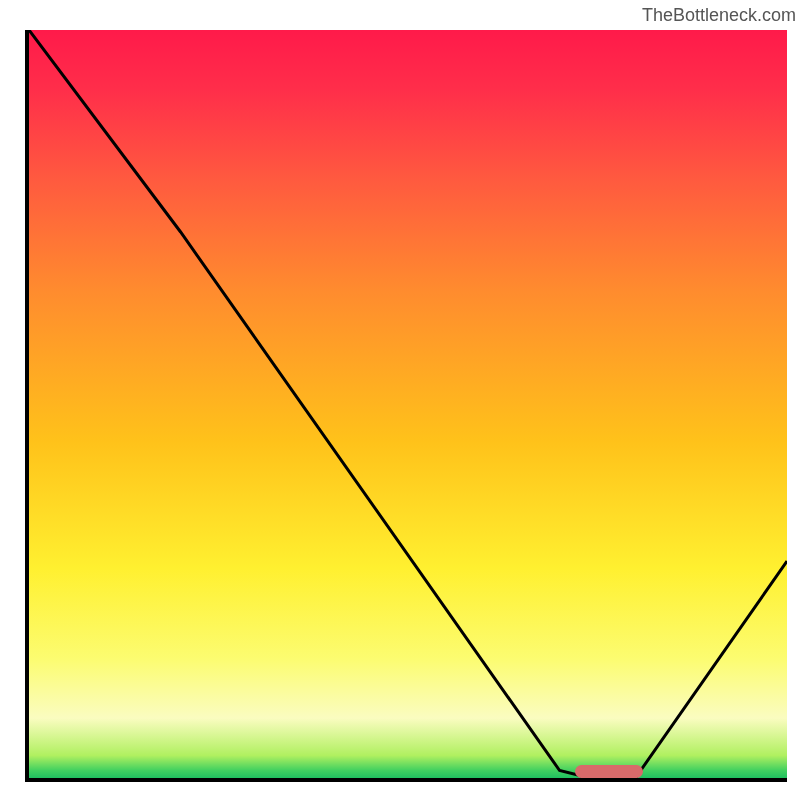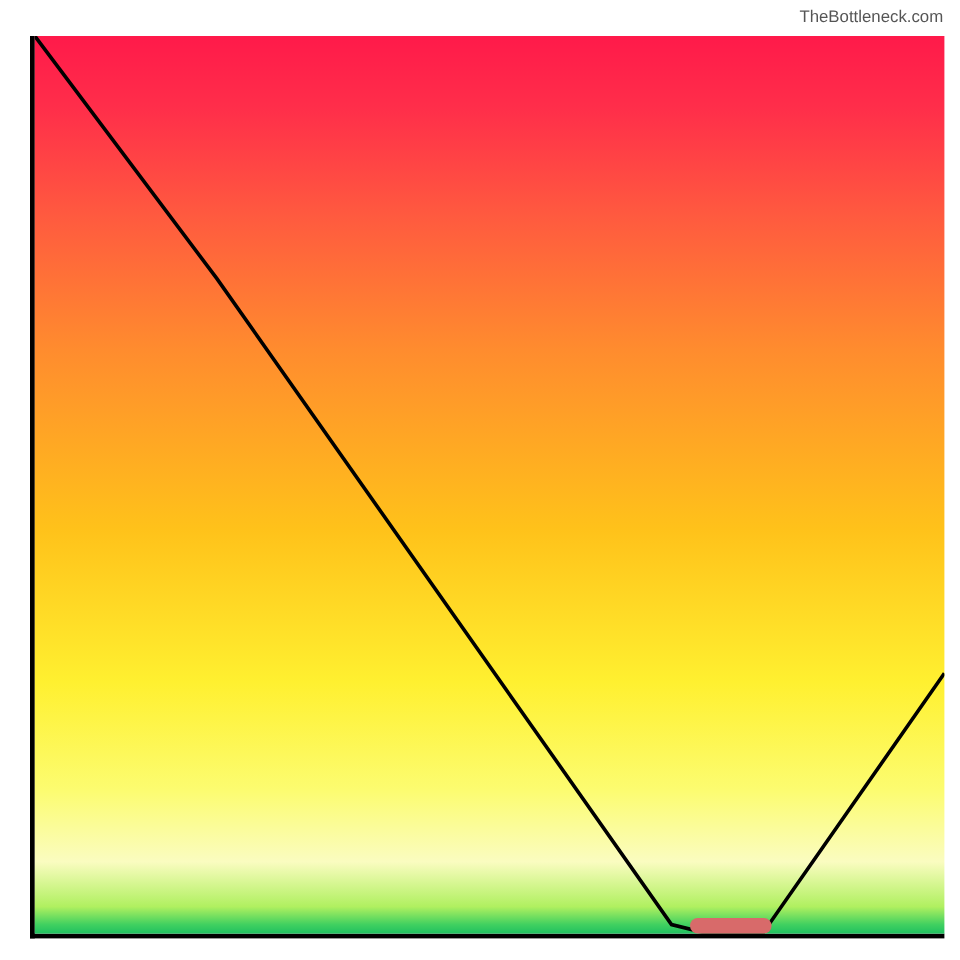--- a/index.html
+++ b/index.html
@@ -11,23 +11,23 @@
     background: #fff;
   }
   .container {
     width: 800px;
     height: 800px;
     position: relative;
   }
   .watermark {
     position: absolute;
     top: 5px;
-    right: 14px;
+    right: 4px;
     color: #555;
-    font-size: 14px;
+    font-size: 18px;
     font-weight: normal;
     z-index: 10;
   }
   .plot-area {
     position: absolute;
     left: 25px;
     top: 30px;
     width: 758px;
     height: 748px;
     border-left: 4px solid #000;

